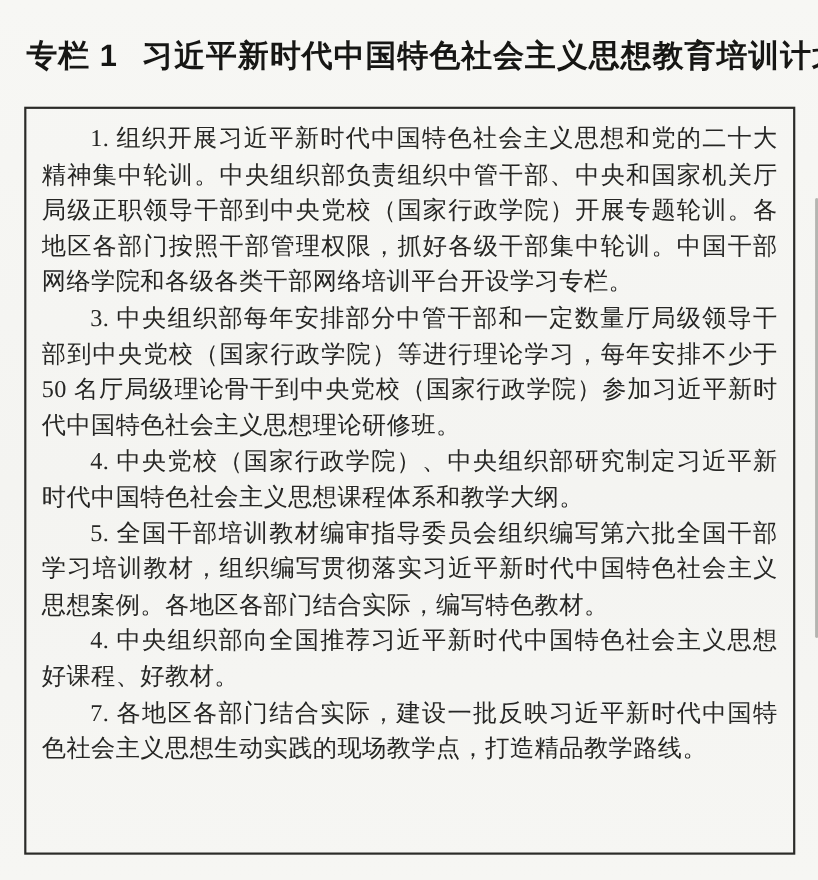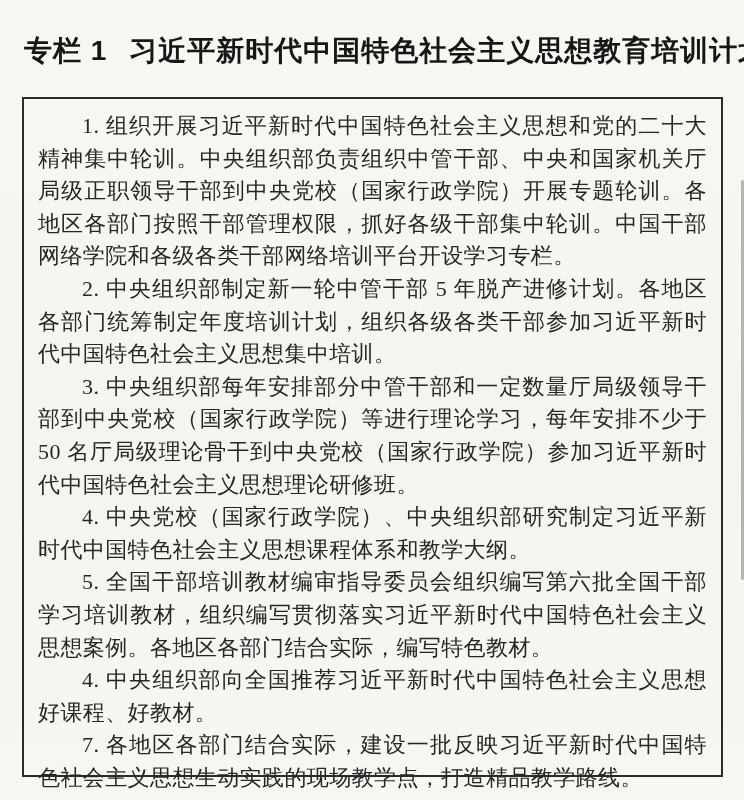--- a/index.html
+++ b/index.html
@@ -68,21 +68,20 @@
 </head>
 <body>
 
 <div class="page-title">
   <span class="title-label">专栏 1</span>
   <span class="title-text">习近平新时代中国特色社会主义思想教育培训计划</span>
 </div>
 
 <div class="content-box">
   <p>1. 组织开展习近平新时代中国特色社会主义思想和党的二十大精神集中轮训。中央组织部负责组织中管干部、中央和国家机关厅局级正职领导干部到中央党校（国家行政学院）开展专题轮训。各地区各部门按照干部管理权限，抓好各级干部集中轮训。中国干部网络学院和各级各类干部网络培训平台开设学习专栏。</p>
-  <p>2. 中央组织部制定新一轮中管干部 5 年脱产进修计划。各地区各部门统筹制定年度培训计划，组织各级各类干部参加习近平新时代中国特色社会主义思想集中培训。</p>
   <p>3. 中央组织部每年安排部分中管干部和一定数量厅局级领导干部到中央党校（国家行政学院）等进行理论学习，每年安排不少于 50 名厅局级理论骨干到中央党校（国家行政学院）参加习近平新时代中国特色社会主义思想理论研修班。</p>
   <p>4. 中央党校（国家行政学院）、中央组织部研究制定习近平新时代中国特色社会主义思想课程体系和教学大纲。</p>
   <p>5. 全国干部培训教材编审指导委员会组织编写第六批全国干部学习培训教材，组织编写贯彻落实习近平新时代中国特色社会主义思想案例。各地区各部门结合实际，编写特色教材。</p>
   <p>4. 中央组织部向全国推荐习近平新时代中国特色社会主义思想好课程、好教材。</p>
   <p>7. 各地区各部门结合实际，建设一批反映习近平新时代中国特色社会主义思想生动实践的现场教学点，打造精品教学路线。</p>
 </div>
 
 <div class="scan-edge"></div>
 
 </body></html>

